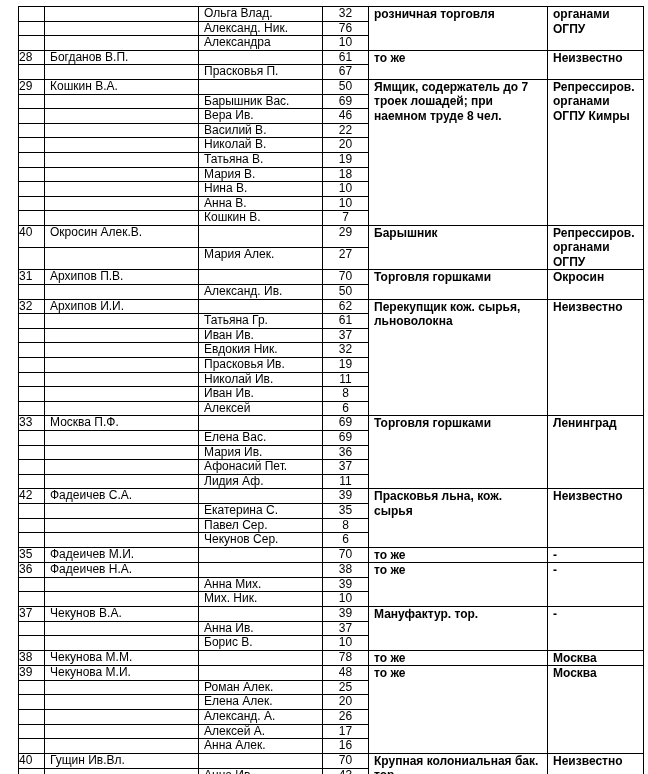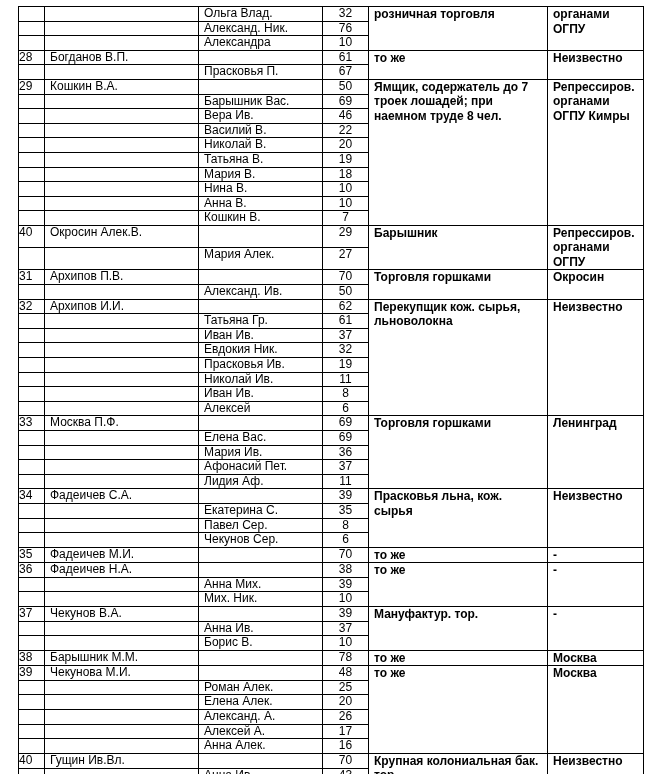--- a/index.html
+++ b/index.html
@@ -245,21 +245,21 @@
         <td>Афонасий Пет.</td>
         <td class="age">37</td>
       </tr>
       <tr>
         <td class="num"></td>
         <td></td>
         <td>Лидия Аф.</td>
         <td class="age">11</td>
       </tr>
       <tr>
-        <td class="num">34</td>
+        <td class="num">42</td>
         <td>Фадеичев С.А.</td>
         <td></td>
         <td class="age">39</td>
         <td class="wrap" rowspan="4">Прасковья льна, кож. сырья</td>
         <td class="wrap" rowspan="4">Неизвестно</td>
       </tr>
       <tr>
         <td class="num"></td>
         <td></td>
         <td>Екатерина С.</td>
@@ -320,21 +320,21 @@
         <td class="age">37</td>
       </tr>
       <tr>
         <td class="num"></td>
         <td></td>
         <td>Борис В.</td>
         <td class="age">10</td>
       </tr>
       <tr>
         <td class="num">38</td>
-        <td>Барышник М.М.</td>
+        <td>Чекунова М.М.</td>
         <td></td>
         <td class="age">78</td>
         <td class="wrap" rowspan="1">то же</td>
         <td class="wrap" rowspan="1">Москва</td>
       </tr>
       <tr>
         <td class="num">39</td>
         <td>Чекунова М.И.</td>
         <td></td>
         <td class="age">48</td>

